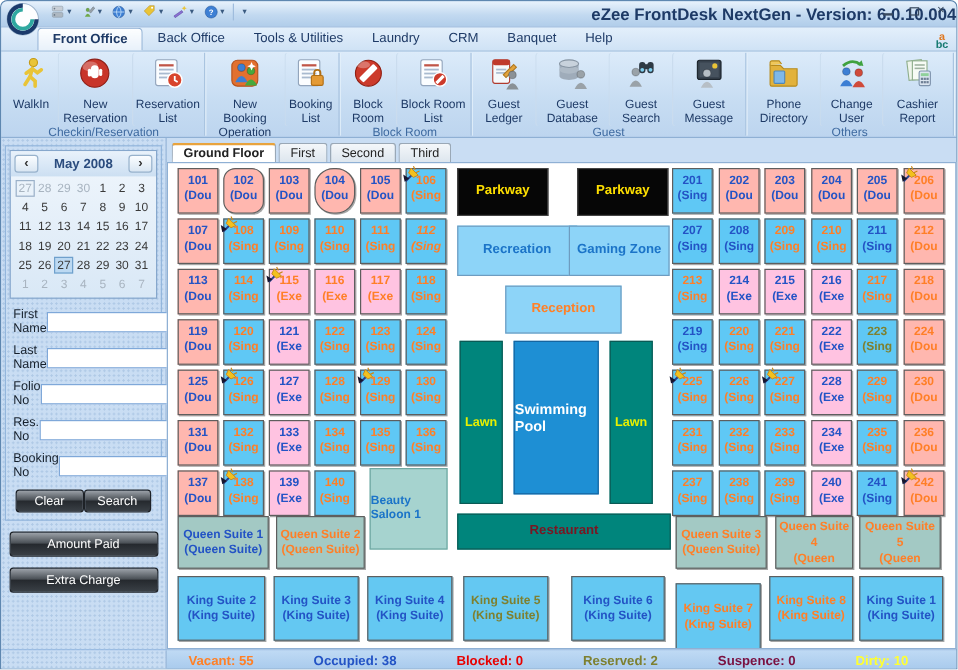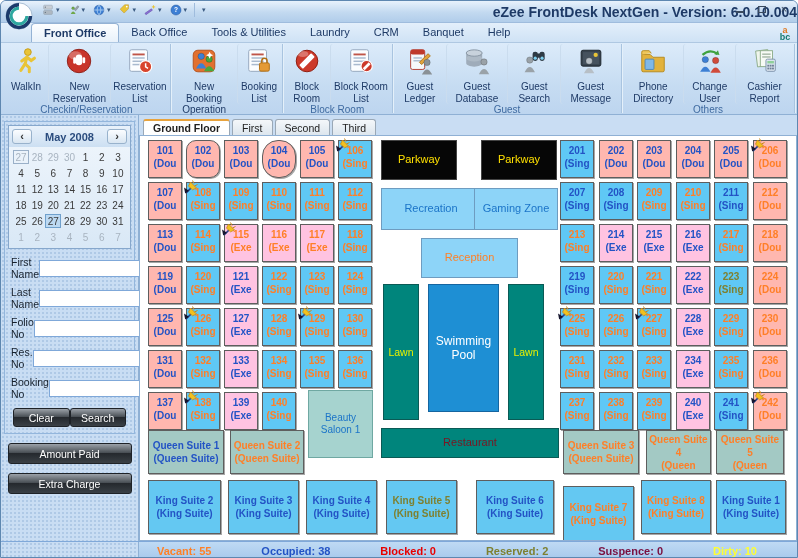--- a/index.html
+++ b/index.html
@@ -65,21 +65,21 @@
   .floor-tabs{height:20px;display:flex;align-items:flex-end;padding-left:4px;gap:2px}
   .ftab{font-size:10.5px;color:#222;background:linear-gradient(#F4F7FA,#DDE6EE);border:1px solid #9AA8B6;border-bottom:none;padding:2px 9px 1px;border-radius:3px 3px 0 0;cursor:pointer}
   .ftab.active{background:#FFFFFF;border-top:2px solid #E8A33D;font-weight:bold;padding-top:1px}
   .canvas{position:relative;flex:1;background:#FFFFFF;border:1px solid #8FB0D4;overflow:hidden}
 
   .room{position:absolute;width:34px;height:38px;border:1px solid #5E5E5E;box-shadow:1px 1px 0 rgba(60,60,60,.45);font-size:10px;font-weight:bold;text-align:center;padding-top:4px;line-height:1.25;cursor:pointer}
   .t-dou{background:var(--c-dou)}.t-sing{background:var(--c-sing)}.t-exe{background:var(--c-exe)}
   .s-occ{color:var(--c-occ)}.s-vac{color:var(--c-vac)}.s-res{color:var(--c-res)}
   .broom{position:absolute;top:-4px;left:-4px;width:17px;height:17px;pointer-events:none}
 
-  .area{position:absolute;display:flex;align-items:center;justify-content:center;font-size:11px;font-weight:normal;text-align:center;border:1px solid #444;line-height:1.2}
+  .area{position:absolute;display:flex;align-items:center;justify-content:center;font-size:11px;font-weight:bold;border:1px solid #444;line-height:1.2}
   .a-parkway-1{left:241px;top:4px;width:76px;height:40px;background:#060606;color:#FFE000}
   .a-parkway-2{left:341px;top:4px;width:76px;height:40px;background:#060606;color:#FFE000}
   .a-recreation{left:241px;top:52px;width:100px;height:42px;background:#8DD4F8;color:#1B74C8;border-color:#6E9CC0}
   .a-gaming-zone{left:334px;top:52px;width:84px;height:42px;background:#8DD4F8;color:#1B74C8;border-color:#6E9CC0}
   .a-reception{left:281px;top:102px;width:97px;height:40px;background:#8DD4F8;color:#FF8026;border-color:#6E9CC0}
   .a-lawn-1{left:243px;top:148px;width:36px;height:136px;background:#00857C;color:#E8F000;border-color:#0A5A55;font-size:10.5px}
   .a-swimming-pool{left:288px;top:148px;width:71px;height:128px;background:#1E8FD4;color:#fff;font-size:12px;border-color:#1565A0}
   .a-lawn-2{left:368px;top:148px;width:36px;height:136px;background:#00857C;color:#E8F000;border-color:#0A5A55;font-size:10.5px}
   .a-restaurant{left:241px;top:292px;width:178px;height:30px;background:#00857C;color:#7A1622;border-color:#0A5A55}
   .a-beauty-saloon{left:168px;top:254px;width:65px;height:68px;background:#A6D3CF;color:#1B74C8;border-color:#6FA8A2;font-size:10px}
@@ -534,21 +534,21 @@
             <div>(Sing</div>
           </div>
           <div class="room t-sing s-vac" style="left: 122px; top: 46px;">
             <div>110</div>
             <div>(Sing</div>
           </div>
           <div class="room t-sing s-vac" style="left: 160px; top: 46px;">
             <div>111</div>
             <div>(Sing</div>
           </div>
-          <div class="room t-sing s-vac" style="left: 198px; top: 46px;">
+          <div class="room t-sing s-vac" style="left: 198px; top: 46px; font-style: italic;">
             <div>112</div>
             <div>(Sing</div>
           </div>
           <div class="room t-dou s-occ" style="left: 8px; top: 88px;">
             <div>113</div>
             <div>(Dou</div>
           </div>
           <div class="room t-sing s-vac" style="left: 46px; top: 88px;">
             <div>114</div>
             <div>(Sing</div>

